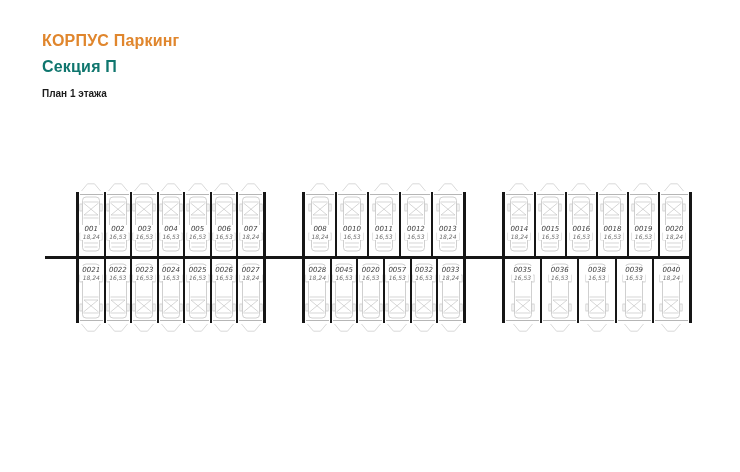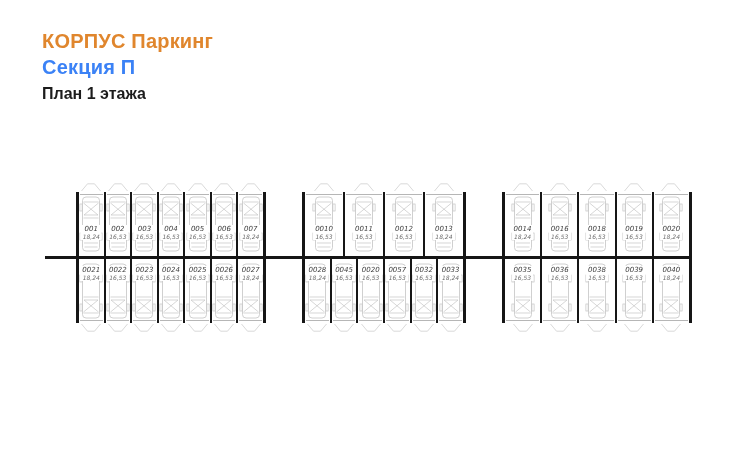--- a/index.html
+++ b/index.html
@@ -1,22 +1,22 @@
 <!DOCTYPE html>
 <html><head>
 <meta charset="utf-8">
 <style>
   html,body { margin:0; padding:0; background:#ffffff; }
   body { width:740px; height:472px; position:relative; overflow:hidden;
          font-family:"Liberation Sans", sans-serif; }
 
   
   .header { position:absolute; left:42px; top:28px; }
-  .title-line { font-size:20px; font-weight:bold; line-height:26px; letter-spacing:0.2px; }
-  .subtitle   { font-size:16px; font-weight:bold; color:#1c1c1c; line-height:18px; margin-top:5px; }
+  .title-line { font-size:16px; font-weight:bold; line-height:26px; letter-spacing:0.2px; }
+  .subtitle   { font-size:10px; font-weight:bold; color:#1c1c1c; line-height:18px; margin-top:5px; }
 
   
   .plan { position:absolute; left:45px; top:192px; width:647px; height:131px;
           display:flex; gap:5px; }
   .mid-wall { position:absolute; top:64px; left:0; right:0; height:3px;
               background:#161616; z-index:4; }
   .group { display:flex; flex-direction:column;
            border-left:3px solid #161616; border-right:3px solid #161616;margin-left:31px; }
   .g7 { flex:7 1 0; } .g6 { flex:6 1 0; }
   .row { display:flex; height:64px; }
@@ -59,21 +59,21 @@
       <rect x="20.9" y="37" width="2.2" height="7" fill="#fff" stroke="#c4c4c4" stroke-width="0.7"></rect>
     </g>
     <g id="apron-glyph">
       <path d="M1.5 8 L7.5 0.8 H14.5 L20.5 8" fill="none" stroke="#cfcfcf" stroke-width="0.8"></path>
     </g>
   </defs>
 </svg>
 
 <div class="header">
   <div class="title-line" style="color: rgb(224, 134, 45);">КОРПУС Паркинг</div>
-  <div class="title-line" style="color: #3b82f6;">Секция П</div>
+  <div class="title-line" style="color: #0f766e;">Секция П</div>
   <div class="subtitle">План 1 этажа</div>
 </div>
 
 <div class="plan">
   <div class="group g7">
     <div class="row row-top">
   <div class="cell">
     <svg class="apron" viewBox="0 0 22 8">
       <use href="#apron-glyph"></use>
     </svg>
@@ -266,20 +266,33 @@
     </svg>
     <div class="tag">
       <div class="num">0027</div>
       <div class="area">18,24</div>
     </div>
   </div>
 </div>
   </div>
   <div class="group g6">
     <div class="row row-top">
+  <div class="cell">
+    <svg class="apron" viewBox="0 0 22 8">
+      <use href="#apron-glyph"></use>
+    </svg>
+    <div class="gate"></div>
+    <svg class="car" viewBox="0 0 24 56" preserveAspectRatio="none">
+      <use href="#car-glyph"></use>
+    </svg>
+    <div class="tag">
+      <div class="num">008</div>
+      <div class="area">18,24</div>
+    </div>
+  </div>
 
 
   <div class="cell">
     <svg class="apron" viewBox="0 0 22 8">
       <use href="#apron-glyph"></use>
     </svg>
     <div class="gate"></div>
     <svg class="car" viewBox="0 0 24 56" preserveAspectRatio="none">
       <use href="#car-glyph"></use>
     </svg>
@@ -426,20 +439,33 @@
     <div class="gate"></div>
     <svg class="car" viewBox="0 0 24 56" preserveAspectRatio="none">
       <use href="#car-glyph"></use>
     </svg>
     <div class="tag">
       <div class="num">0014</div>
       <div class="area">18,24</div>
     </div>
   </div>
 
+  <div class="cell">
+    <svg class="apron" viewBox="0 0 22 8">
+      <use href="#apron-glyph"></use>
+    </svg>
+    <div class="gate"></div>
+    <svg class="car" viewBox="0 0 24 56" preserveAspectRatio="none">
+      <use href="#car-glyph"></use>
+    </svg>
+    <div class="tag">
+      <div class="num">0015</div>
+      <div class="area">16,53</div>
+    </div>
+  </div>
 
   <div class="cell">
     <svg class="apron" viewBox="0 0 22 8">
       <use href="#apron-glyph"></use>
     </svg>
     <div class="gate"></div>
     <svg class="car" viewBox="0 0 24 56" preserveAspectRatio="none">
       <use href="#car-glyph"></use>
     </svg>
     <div class="tag">

